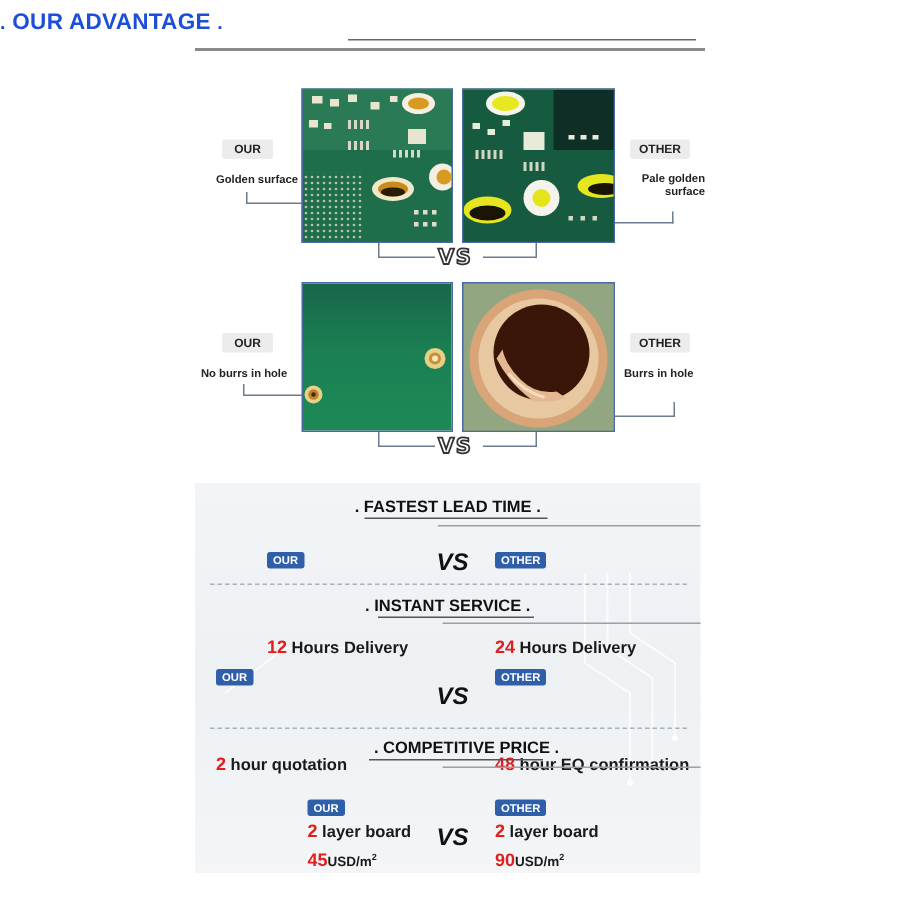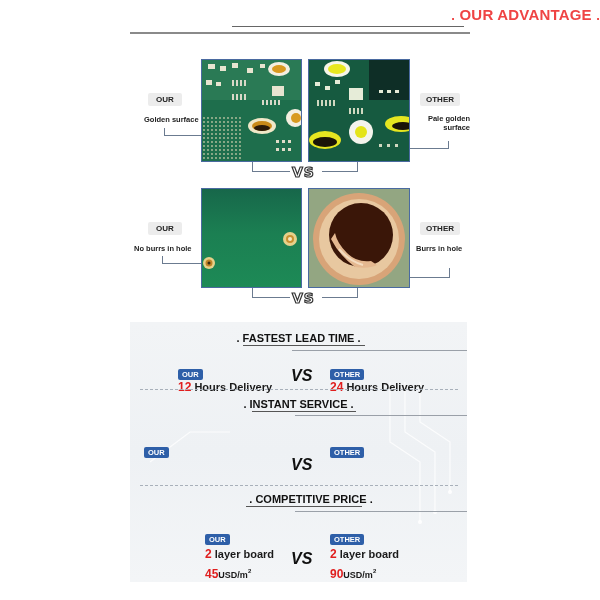--- a/index.html
+++ b/index.html
@@ -1,20 +1,20 @@
 <!DOCTYPE html>
 <html><head>
 <meta charset="utf-8">
 <style>
   * { box-sizing: border-box; margin: 0; padding: 0; }
   body { width: 600px; height: 600px; background: #ffffff; position: relative; overflow: hidden; font-family: "Liberation Sans", sans-serif; color: #1a1a1a; }
   .abs { position: absolute; }
 
   
-  .main-title { left: 0; width: 600px; top: 6px; text-align: right; font-weight: bold; font-size: 15px; letter-spacing: 0.2px; color: #ef4444; }
+  .main-title { left: 0; width: 600px; top: 6px; text-align: left; font-weight: bold; font-size: 15px; letter-spacing: 0.2px; color: #1d4ed8; }
   .main-title .dot { font-size: 13px; }
   .title-uline { left: 232px; top: 26px; width: 232px; height: 1px; background: #666; }
   .title-rule { left: 130px; top: 32px; width: 340px; height: 2px; background: #8a8a8a; }
 
   
   .tag { background: #ececec; color: #222; font-weight: bold; font-size: 8px; padding: 2px 6px; border-radius: 2px; text-align: center; }
   .side-text { font-size: 7.5px; font-weight: bold; color: #222; line-height: 1.25; }
 
   .photo { border: 1px solid #4a6aa0; overflow: hidden; }
   .connector { border-color: #6b7b90; border-style: solid; }
@@ -22,21 +22,21 @@
   .vs-outline { font-weight: bold; font-size: 14px; color: #ffffff; -webkit-text-stroke: 1.2px #333; letter-spacing: 1px; font-family: "DejaVu Sans", sans-serif; }
 
   
   .panel { left: 130px; top: 322px; width: 337px; height: 260px; background: linear-gradient(180deg, #f2f4f6 0%, #eef1f4 50%, #f3f5f7 100%); }
   .sec-title { font-weight: bold; font-size: 11px; color: #111; text-align: center; }
   .sec-uline { height: 1px; background: #555; }
   .sec-rule { height: 1px; background: #9aa0a8; }
   .dash { height: 0; border-top: 1px dashed #a8b0ba; }
 
   .badge { background: #2e5fa8; color: #fff; font-weight: bold; font-size: 7.5px; padding: 1px 4px; border-radius: 2px; display: inline-block; line-height: 9px; }
-  .line { font-weight: bold; font-size: 11px; color: #1a1a1a; white-space: nowrap; line-height: 13px; }
+  .line { font-weight: bold; font-size: 11px; color: #1a1a1a; white-space: nowrap; line-height: 13px; margin-top: 44px; }
   .red { color: #e01e1e; font-size: 12px; }
   .vs-italic { font-weight: bold; font-style: italic; font-size: 16px; color: #111; }
   .sup { font-size: 6px; vertical-align: super; }
 </style>
 </head>
 <body>
 
 <div class="abs main-title">
   <span class="dot">.</span>
   <span>OUR ADVANTAGE</span>
@@ -222,24 +222,26 @@
 <div class="abs sec-title" style="left:130px;top:398px;width:337px;">
   <span>.</span>
   <span>INSTANT SERVICE</span>
   <span>.</span>
 </div>
 <div class="abs sec-uline" style="left:252px;top:411px;width:104px;"></div>
 <div class="abs sec-rule" style="left:295px;top:415px;width:172px;"></div>
 
 <div class="abs" style="left:144px;top:441px;">
   <span class="badge">OUR</span>
+  <div class="line"><span class="red">2</span><span> hour quotation</span></div>
 </div>
 <div class="abs vs-italic" style="left:291px;top:456px;">VS</div>
 <div class="abs" style="left:330px;top:441px;">
   <span class="badge">OTHER</span>
+  <div class="line"><span class="red">48</span><span> hour EQ confirmation</span></div>
 </div>
 <div class="abs dash" style="left:140px;top:485px;width:318px;"></div>
 
 <div class="abs sec-title" style="left:122px;top:493px;width:378px;">
   <span>.</span>
   <span>COMPETITIVE PRICE</span>
   <span>.</span>
 </div>
 <div class="abs sec-uline" style="left:246px;top:506px;width:116px;"></div>
 <div class="abs sec-rule" style="left:295px;top:511px;width:172px;"></div>

